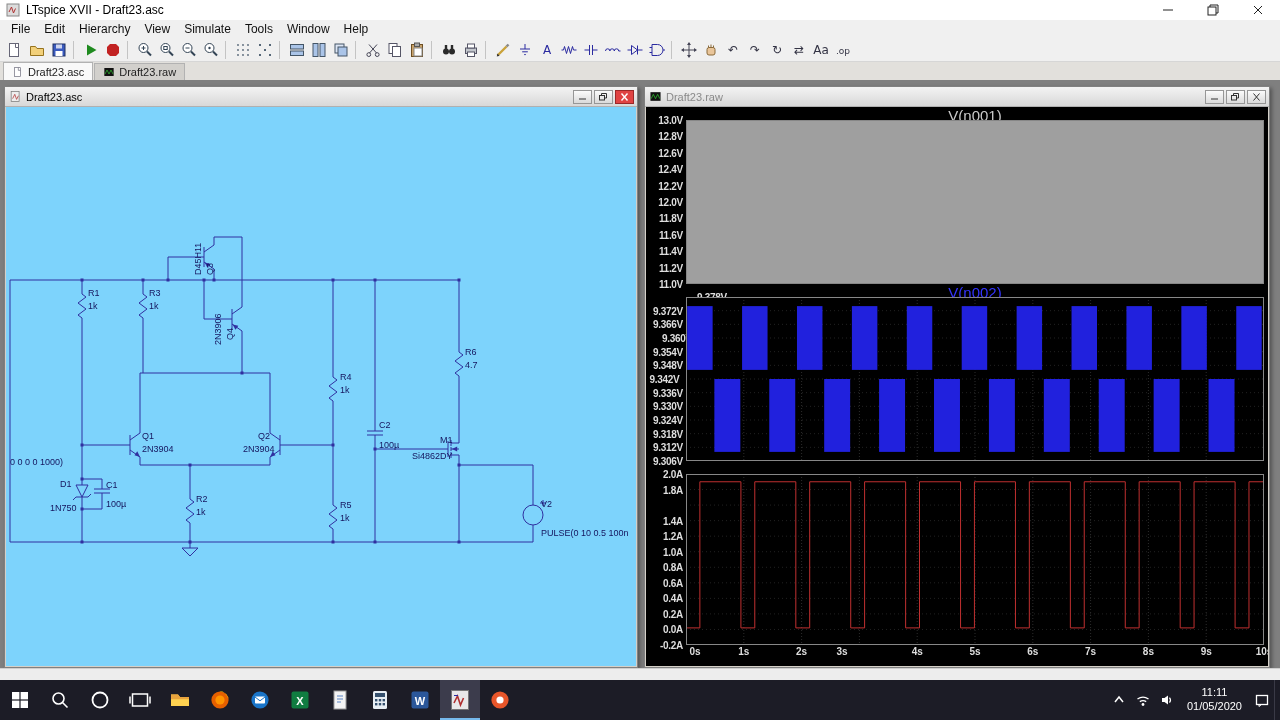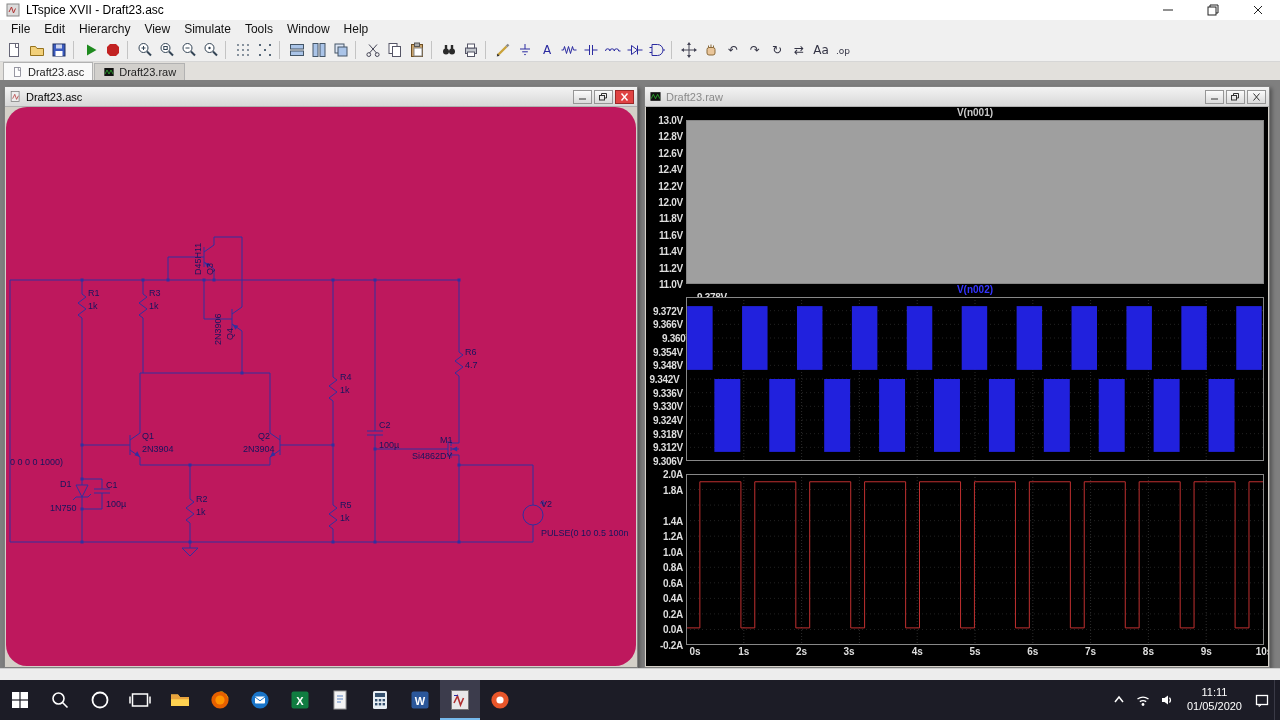--- a/index.html
+++ b/index.html
@@ -22,30 +22,30 @@
   .statusbar{position:absolute;top:668px;left:0;right:0;height:12px;background:#ededed;border-top:1px solid #cfcfcf;box-sizing:border-box;}
   
   .mdi{position:absolute;background:#d4d0c8;border:1px solid #808080;box-shadow:2px 2px 4px rgba(0,0,0,.35);box-sizing:border-box;}
   .mdi-title{height:20px;display:flex;align-items:center;padding:0 3px 0 4px;background:linear-gradient(#f3f3f3,#d8d8d8);border-bottom:1px solid #b0b0b0;font-size:11px;color:#000;box-sizing:border-box;}
   .mdi-text{margin-left:4px;}
   #plot-win .mdi-text{color:#8a8a8a;}
   .mdi-btns{margin-left:auto;display:flex;gap:2px;}
   .mb{width:19px;height:14px;background:linear-gradient(#fbfbfb,#dadada);border:1px solid #969696;display:flex;align-items:center;justify-content:center;box-sizing:border-box;}
   #sch-win .mb-close{background:#e04343;border-color:#9c2727;}
   .mdi-body{position:absolute;left:1px;right:1px;top:20px;bottom:1px;overflow:hidden;}
-  .sch-body{background:#be185d;border-radius:21px;}
+  .sch-body{background:#7dd3fc;}
   
   .sw{stroke:#3030a0;stroke-width:1;fill:none;}
   .sf{fill:#3030a0;stroke:none;}
   .sd{fill:#3030a0;}
   .st{font-size:9px;fill:#15155e;font-family:"Liberation Sans","DejaVu Sans",sans-serif;}
   
   #plot-content{background:#000;}
   .pane{position:absolute;left:0;width:622px;}
-  .pane-title{position:absolute;top:0;left:40px;width:578px;text-align:center;font-size:10px;font-weight:bold;}
+  .pane-title{position:absolute;top:0;left:40px;width:578px;text-align:center;font-size:15px;font-weight:normal;}
   .ytick{position:absolute;left:0;width:37px;text-align:right;font-size:10px;font-weight:bold;color:#dedede;letter-spacing:-0.3px;}
   .plot-svg{position:absolute;left:40px;top:13px;}
   .xrow{position:absolute;left:0;width:622px;height:18px;}
   .xtick{position:absolute;top:1px;transform:translateX(-50%);font-size:10px;font-weight:bold;color:#dedede;}
   
   .taskbar{position:absolute;top:680px;left:0;right:0;height:40px;background:#1c1c26;display:flex;align-items:center;}
   #tb-apps{display:flex;height:100%;}
   .tb-app{width:40px;height:40px;display:flex;align-items:center;justify-content:center;background:transparent;border:none;padding:0;}
   .tb-app.active{background:#3c3c4c;box-shadow:inset 0 -2px 0 #76b9ed;}
   .tray{margin-left:auto;display:flex;align-items:center;height:100%;}
@@ -675,21 +675,21 @@
               <line x1="0" y1="139.9090909090909" x2="578" y2="139.9090909090909" stroke="#222222" stroke-dasharray="1,3"></line>
               <line x1="0" y1="155.45454545454547" x2="578" y2="155.45454545454547" stroke="#222222" stroke-dasharray="1,3"></line>
               <path d="M0,153.89999999999998H13.872V7.772727272727279H54.910000000000004V153.89999999999998H68.782V7.772727272727279H109.82000000000001V153.89999999999998H123.69199999999998V7.772727272727279H164.73V153.89999999999998H178.602V7.772727272727279H219.64000000000001V153.89999999999998H233.51200000000003V7.772727272727279H274.55V153.89999999999998H288.422V7.772727272727279H329.46000000000004V153.89999999999998H343.33200000000005V7.772727272727279H384.37V153.89999999999998H398.242V7.772727272727279H439.28000000000003V153.89999999999998H453.15200000000004V7.772727272727279H494.19000000000005V153.89999999999998H508.06200000000007V7.772727272727279H549.1V153.89999999999998H562.972V7.772727272727279H578" fill="none" stroke="#c03030" stroke-width="1"></path>
               <rect x="0.5" y="0.5" width="577" height="170" fill="none" stroke="#878787"></rect>
             </svg>
           </div>
           <div class="xrow" style="top: 538px;">
             <span class="xtick" style="left: 40px; margin-left: 9px;">0s</span>
             <span class="xtick" style="left: 97.8px;">1s</span>
             <span class="xtick" style="left: 155.6px;">2s</span>
-            <span class="xtick" style="left: 203px;">3s</span>
+            <span class="xtick" style="left: 196px;">3s</span>
             <span class="xtick" style="left: 271.2px;">4s</span>
             <span class="xtick" style="left: 329px;">5s</span>
             <span class="xtick" style="left: 386.8px;">6s</span>
             <span class="xtick" style="left: 444.6px;">7s</span>
             <span class="xtick" style="left: 502.4px;">8s</span>
             <span class="xtick" style="left: 560.2px;">9s</span>
             <span class="xtick" style="left: 618px;">10s</span>
           </div>
         </div>
     </div>

